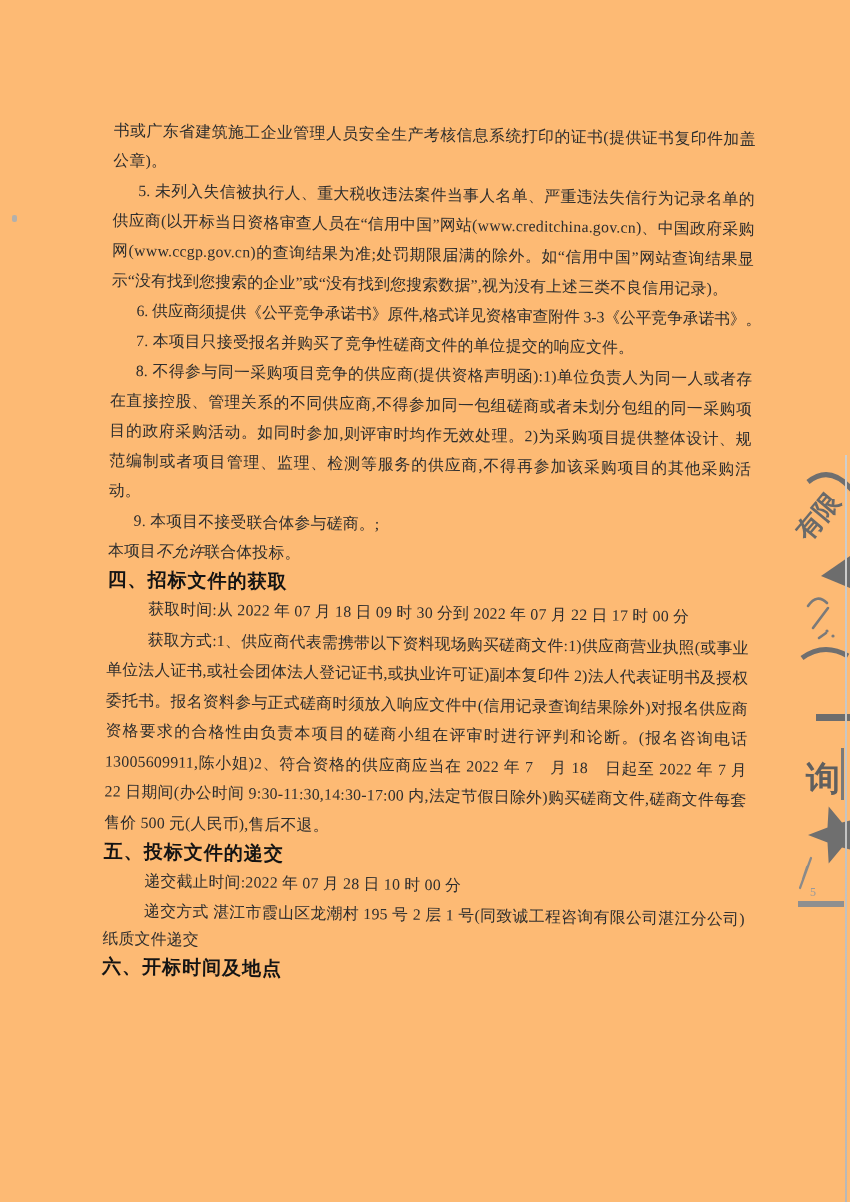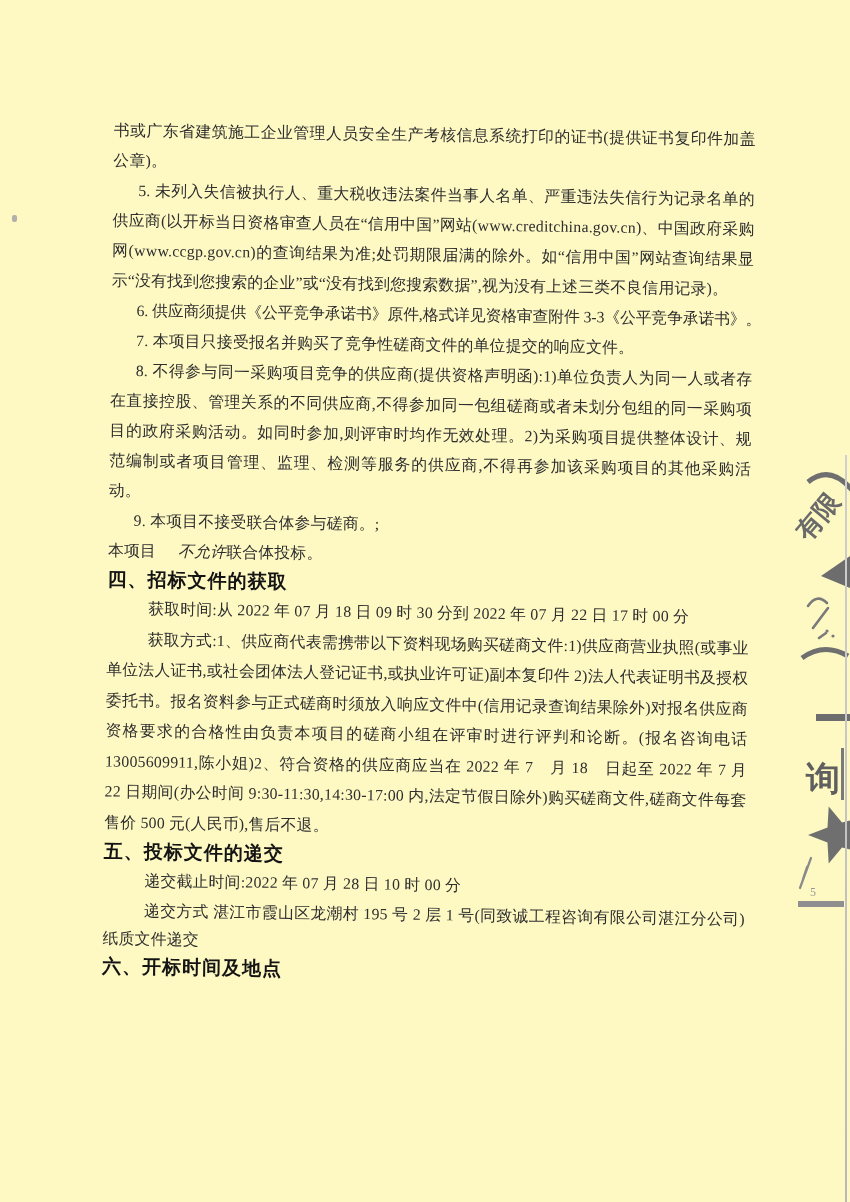--- a/index.html
+++ b/index.html
@@ -2,34 +2,34 @@
 <html lang="zh"><head>
 <meta charset="utf-8">
 <style>
   html,body{margin:0;padding:0;}
   body{
     width:850px;height:1202px;position:relative;overflow:hidden;
     background:#fdfdfd;
     font-family:"Liberation Serif","DejaVu Serif",serif;
     color:#2e2e2e;
   }
-  .page{position:absolute;inset:0;background:#fef9c3;padding-left:8px;}
+  .page{position:absolute;inset:0;background:#fdba74;padding-left:8px;}
   
   .content{
     position:absolute;left:108px;top:120px;width:642px;
     transform:rotate(0.8deg);transform-origin:50% 50%;
     font-size:15.8px;letter-spacing:.25px;line-height:30px;
     text-align:justify;
   }
   .content p{margin:0;padding:0;}
   .cont-block{margin-left:2em;margin-bottom:8px;}
   .item{text-indent:1.6em;margin-top:5px;}
   .item.tight{white-space:nowrap;letter-spacing:-0.1px;}
   .note-line{margin-left:3.4em;margin-top:3px;}
-  .note-line .it{font-style:italic;margin-left:22px;}
+  .note-line .it{font-style:italic;}
   .sec-heading{
     font-size:19px;font-weight:700;color:#141414;letter-spacing:1px;
     margin:9px 0 3px 0;line-height:28px;text-indent:0;
   }
   .para{text-indent:2.6em;margin-top:4px;line-height:30.5px;}
   .para.addr{line-height:28px;}
   
   .edge-strip{
     position:absolute;right:0;top:430px;width:56px;height:482px;
     overflow:hidden;pointer-events:none;

